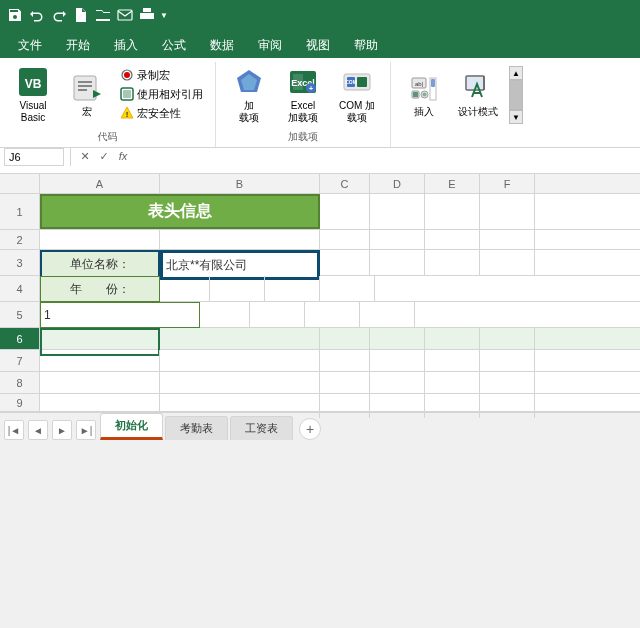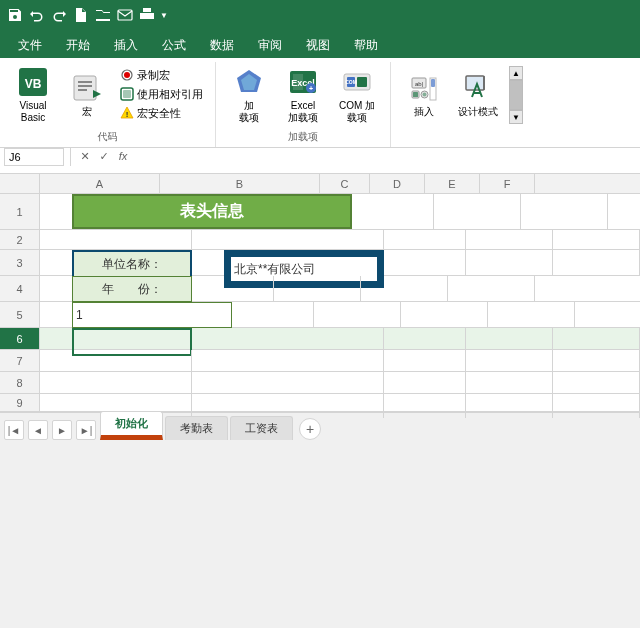--- a/index.html
+++ b/index.html
@@ -42,34 +42,34 @@
     
     .spreadsheet { display: flex; flex-direction: column; background: white; }
     
     .col-headers { display: flex; background: #f2f2f2; border-bottom: 1px solid #d4d4d4; height: 20px; }
     .row-header-spacer { width: 40px; min-width: 40px; border-right: 1px solid #d4d4d4; }
     .col-header { border-right: 1px solid #d4d4d4; display: flex; align-items: center; justify-content: center; font-size: 11px; color: #666; background: #f2f2f2; }
 
     .sheet-rows { display: flex; flex-direction: column; }
     .sheet-row { display: flex; border-bottom: 1px solid #d4d4d4; }
     .row-num { width: 40px; min-width: 40px; background: #f2f2f2; border-right: 1px solid #d4d4d4; display: flex; align-items: center; justify-content: center; font-size: 11px; color: #666; }
-    .cell { border-right: 1px solid #d4d4d4; display: flex; align-items: center; padding: 12px 3px; font-size: 12px; overflow: hidden; margin-left: 32px; }
+    .cell { border-right: 1px solid #d4d4d4; display: flex; align-items: center; padding: 12px 3px; font-size: 12px; overflow: hidden; }
 
     
     .cell-merged-header { background: #70AD47; color: white; font-weight: bold; font-size: 16px; justify-content: center; }
 
     
     .cell-label { background: #E2EFDA; color: #333; justify-content: center; }
     .cell-value { background: white; color: #333; }
 
     
     .sheet-tabs-bar { background: #f0f0f0; border-top: 1px solid #d4d4d4; height: 28px; display: flex; align-items: flex-end; padding: 0 4px; gap: 0; }
     .nav-btn { width: 20px; height: 20px; display: flex; align-items: center; justify-content: center; cursor: pointer; color: #666; font-size: 10px; border: 1px solid #d4d4d4; background: white; margin-right: 4px; border-radius: 2px; }
     .sheet-tab { padding: 4px 14px; font-size: 11px; cursor: pointer; border: 1px solid #d4d4d4; border-bottom: none; border-radius: 3px 3px 0 0; background: #e0e0e0; color: #333; margin-right: 2px; }
-    .sheet-tab.active { background: white; color: #217346; font-weight: bold; border-bottom: 5px solid #c2410c; }
+    .sheet-tab.active { background: white; color: #217346; font-weight: bold; border-bottom: 3px solid #c2410c; }
     .add-sheet-btn { width: 22px; height: 22px; border-radius: 50%; border: 1px solid #d4d4d4; background: white; display: flex; align-items: center; justify-content: center; cursor: pointer; font-size: 14px; color: #666; margin-left: 4px; }
     .icon-sm { width: 16px; height: 16px; }
   </style>
 </head>
 <body>
 
 <div class="quick-access">
   <div class="qa-icon" title="保存">
     <svg class="icon-sm" viewBox="0 0 16 16" fill="white">
         <path d="M2 2v12h12V4.5L11.5 2H2zm6 10a2 2 0 110-4 2 2 0 010 4zm3-7H3V3h8v2z"></path>
@@ -292,21 +292,21 @@
       <div class="cell" style="width:160px; min-width:160px;"></div>
       <div class="cell" style="width:50px; min-width:50px;"></div>
       <div class="cell" style="width:55px; min-width:55px;"></div>
       <div class="cell" style="width:55px; min-width:55px;"></div>
       <div class="cell" style="width:55px; min-width:55px;"></div>
     </div>
 
     <div class="sheet-row" style="height:26px;">
       <div class="row-num">3</div>
       <div class="cell cell-label" style="width:120px; min-width:120px; border: 2px solid #0c4a6e;">单位名称：</div>
-      <div class="cell cell-value" style="width:160px; min-width:160px; border: 7px solid #0c4a6e;">北京**有限公司</div>
+      <div class="cell cell-value" style="width:160px; min-width:160px; border: 3px solid #0c4a6e;">北京**有限公司</div>
       <div class="cell" style="width:50px; min-width:50px;"></div>
       <div class="cell" style="width:55px; min-width:55px;"></div>
       <div class="cell" style="width:55px; min-width:55px;"></div>
       <div class="cell" style="width:55px; min-width:55px;"></div>
     </div>
 
     <div class="sheet-row" style="height:26px;">
       <div class="row-num">4</div>
       <div class="cell cell-label" style="width:120px; min-width:120px; border: 1px solid #548235;">年　　份：</div>
       <div class="cell" style="width:50px; min-width:50px;"></div>

